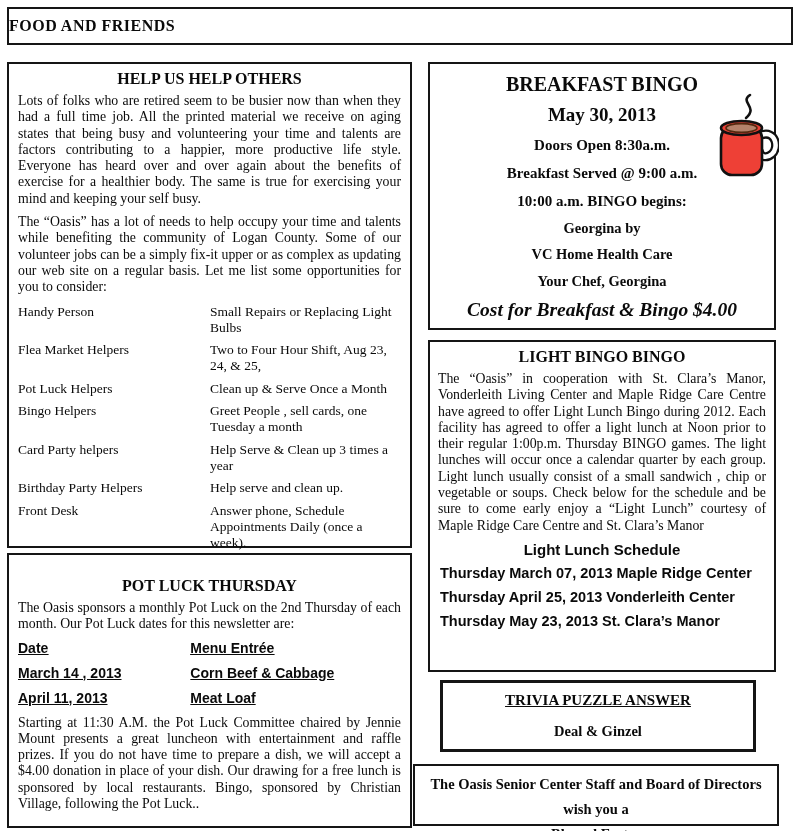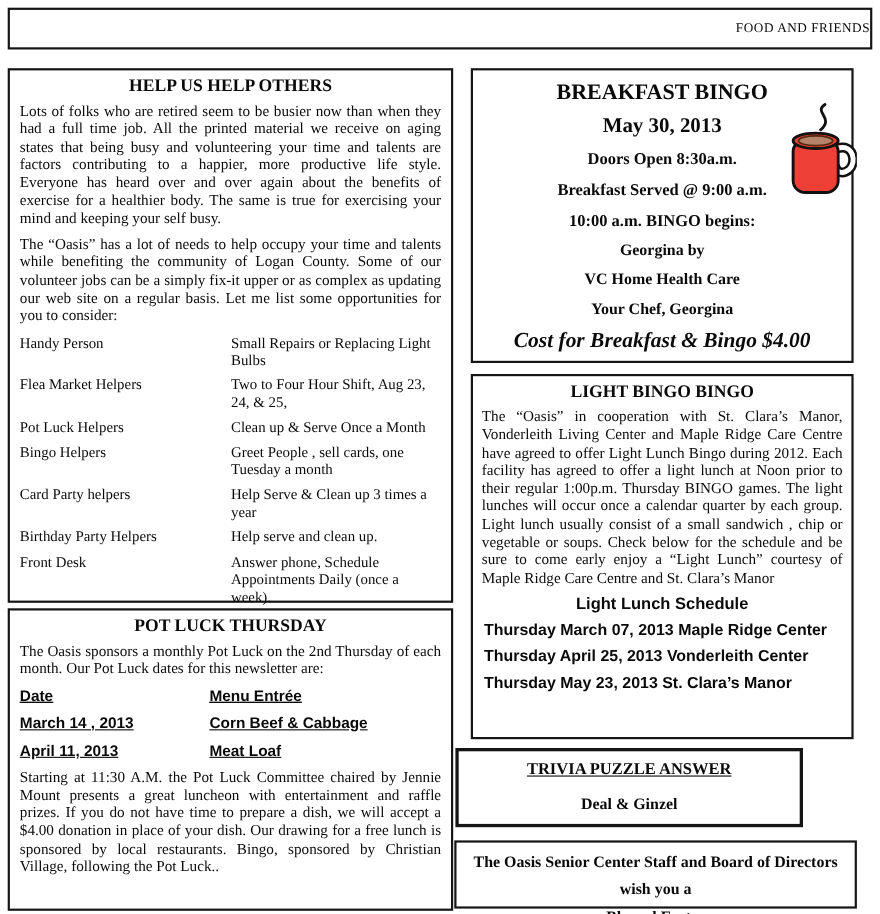--- a/index.html
+++ b/index.html
@@ -2,52 +2,52 @@
 <html><head>
 <meta charset="utf-8">
 <style>
   html,body{margin:0;padding:0;background:#ffffff;}
   #page{position:relative;width:800px;height:831px;background:#fff;overflow:hidden;
         font-family:"Liberation Serif","DejaVu Serif",serif;color:#0a0a0a;}
   .box{position:absolute;border:2px solid #151515;background:#fff;box-sizing:border-box;}
 
   
   #banner{left:7px;top:7px;width:786px;height:38px;}
-  #banner .t{text-align:right;font-weight:normal;font-size:12px;line-height:33px;letter-spacing:.5px;}
+  #banner .t{text-align:left;font-weight:bold;font-size:16px;line-height:33px;letter-spacing:.5px;}
 
   
   #help{left:7px;top:62px;width:405px;height:486px;padding:4px 9px;}
   .sec-title{text-align:center;font-weight:bold;font-size:16px;margin:2px 0 5px;}
   .para{font-size:13.8px;line-height:16.3px;text-align:justify;margin:0 0 7px;}
   .opps{margin-top:3px;font-size:13.5px;}
   .opp{display:grid;grid-template-columns:160px 1fr;margin-bottom:6.5px;line-height:16px;gap:32px;}
   .opp .desc{white-space:pre-line;}
 
-  #potluck{left:7px;top:553px;width:405px;height:275px;padding:4px 9px;}
+  #potluck{left:7px;top:553px;width:405px;height:275px;padding:20px 9px;}
   .pl-table{font-family:"Liberation Sans","DejaVu Sans",sans-serif;font-weight:bold;
             font-size:14px;margin:6px 0 2px;}
   .pl-row{display:grid;grid-template-columns:45% 55%;margin-bottom:9px;text-decoration:underline;}
   .pl-head span{text-decoration:underline;}
 
   
   #breakfast{left:428px;top:62px;width:348px;height:268px;text-align:center;padding:5px 6px;}
   .bb-title{font-weight:bold;font-size:20px;margin:4px 0 0;}
   .bb-date{font-weight:bold;font-size:19px;margin:8px 0 0;}
   .bb-line{font-weight:bold;font-size:15px;margin:11px 0 0;}
   .bb-small{font-weight:bold;font-size:14.5px;margin:9.5px 0 0;}
   .bb-cost{font-weight:bold;font-style:italic;font-size:19.5px;margin:9px 0 0;}
   #mug{position:absolute;right:-5px;top:27px;width:64px;height:100px;}
 
   #lightlunch{left:428px;top:340px;width:348px;height:332px;padding:4px 8px;}
   .ll-sched-title{font-family:"Liberation Sans","DejaVu Sans",sans-serif;font-weight:bold;
                   font-size:15px;text-align:center;margin:7px 0 3px;}
   .ll-sched-line{font-family:"Liberation Sans","DejaVu Sans",sans-serif;font-weight:bold;
                  font-size:14.5px;line-height:24px;padding-left:2px;}
 
-  #trivia{left:414px;top:680px;width:316px;height:72px;border-width:3px;text-align:center;}
+  #trivia{left:440px;top:680px;width:316px;height:72px;border-width:3px;text-align:center;}
   .tr-title{font-weight:bold;font-size:15px;text-decoration:underline;margin-top:9px;}
   .tr-answer{font-weight:bold;font-size:14.5px;margin-top:14px;}
 
   #footer-note{left:413px;top:764px;width:366px;height:62px;text-align:center;
                font-weight:bold;font-size:14.5px;line-height:25px;padding-top:6px;}
 </style>
 </head>
 <body>
 
 <div id="page">

